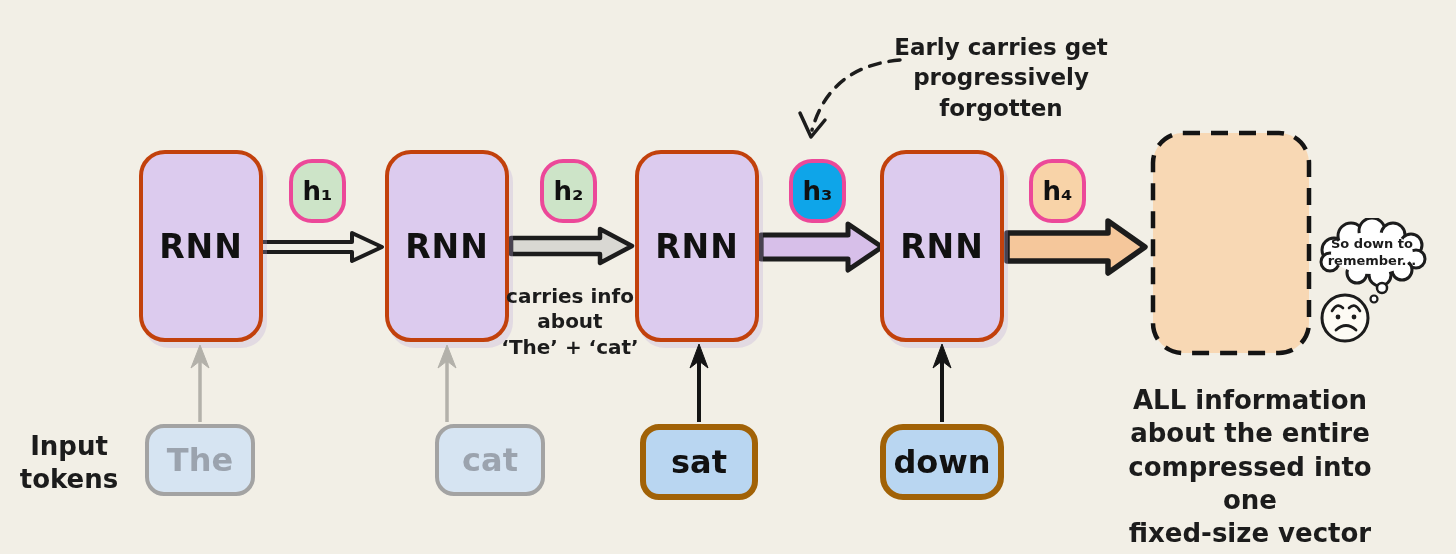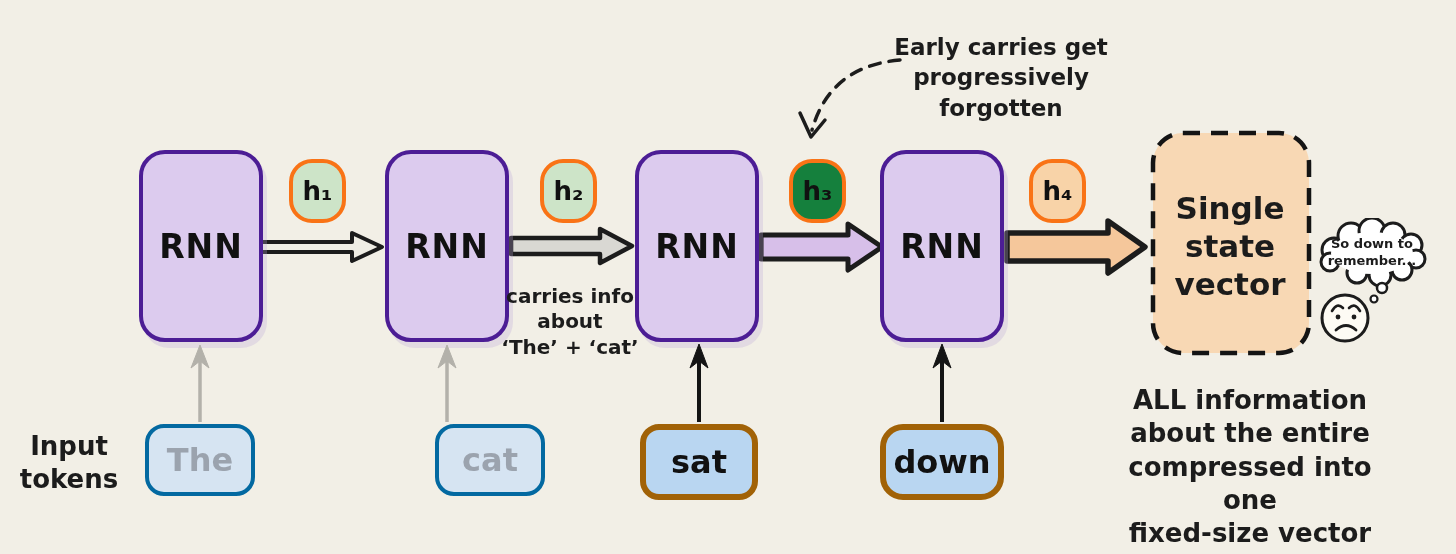--- a/index.html
+++ b/index.html
@@ -6,31 +6,31 @@
   html,body { width:100%; height:100%; }
   body { font-family:"DejaVu Sans", sans-serif; }
   #canvas {
     position:relative; width:1456px; height:554px; overflow:hidden;
   }
   .txt { position:absolute; white-space:pre-line; font-weight:bold; color:#1c1c1c; text-align:center; }
 
   
   .rnn-box {
     position:absolute; top:150px; width:124px; height:192px;
-    border:4px solid #4c1d95; border-radius:26px;
+    border:4px solid #c2410c; border-radius:26px;
     display:flex; align-items:center; justify-content:center;
     font-size:33px; font-weight:bold; color:#111; letter-spacing:1px;
     box-shadow:4px 6px 0 rgba(186,166,214,0.28);
   }
   .rnn-1{left:139px} .rnn-2{left:385px} .rnn-3{left:635px} .rnn-4{left:880px}
 
   
   .h-badge {
     position:absolute; top:159px; width:57px; height:64px;
-    border:4px solid #f97316; border-radius:23px;
+    border:4px solid #ec4899; border-radius:23px;
     display:flex; align-items:center; justify-content:center;
     font-size:26px; font-weight:bold; color:#111;
   }
   .h-1{left:289px} .h-2{left:540px} .h-3{left:789px} .h-4{left:1029px}
 
   
   .arrow-svg { position:absolute; }
   .arrow-1{left:258px; top:225px;}
   .arrow-2{left:508px; top:221px;}
   .arrow-3{left:758px; top:219px;}
@@ -39,21 +39,21 @@
   
   .up-arrow{position:absolute; top:342px;}
   .up-the{left:183px} .up-cat{left:430px} .up-sat{left:682px} .up-down{left:925px}
 
   
   .token {
     position:absolute; top:424px; border-radius:19px;
     display:flex; align-items:center; justify-content:center;
     font-weight:bold;
   }
-  .token-faded { border:4px solid #0369a1; color:#9ba3ae; font-size:32px; }
+  .token-faded { border:4px solid #a3a3a3; color:#9ba3ae; font-size:32px; }
   .token-active { border:6px solid #a16207; color:#111; font-size:32px; }
   .token-the{left:145px; width:110px; height:72px;}
   .token-cat{left:395px; width:110px; height:72px;}
   .token-sat{left:640px; width:118px; height:76px;}
   .token-down{left:880px; width:124px; height:76px;border-radius:23px;}
 
   .input-label { left:9px; top:430px; width:120px; font-size:26px; line-height:1.25; }
   .early-note { left:851px; top:32px; width:300px; font-size:23px; line-height:1.32; }
   .carries-note { left:487px; top:284px; width:166px; font-size:20px; line-height:1.27; }
   .allinfo-note { left:1100px; top:384px; width:300px; font-size:26px; line-height:1.28; }
@@ -94,21 +94,21 @@
   <div class="rnn-box rnn-4" style="background: rgb(220, 203, 238);">
       <span>RNN</span>
     </div>
 
   <div class="h-badge h-1" style="background: rgb(205, 228, 200);">
       <span>h₁</span>
     </div>
   <div class="h-badge h-2" style="background: rgb(205, 228, 200);">
       <span>h₂</span>
     </div>
-  <div class="h-badge h-3" style="background: #15803d; text-align: right;">
+  <div class="h-badge h-3" style="background: #0ea5e9; text-align: right;">
       <span>h₃</span>
     </div>
   <div class="h-badge h-4" style="background: rgb(248, 211, 168);">
       <span>h₄</span>
     </div>
 
   <svg class="up-arrow up-the" width="34" height="82" viewBox="0 0 34 82">
     <path d="M17,80 V16" stroke="#b3b1aa" stroke-width="3.5" fill="none"></path>
     <path d="M17,3 L8,26 L17,19 L26,26 Z" fill="#b3b1aa" stroke="#b3b1aa" stroke-linejoin="round"></path>
   </svg>
@@ -134,23 +134,20 @@
   <div class="token token-active token-sat" style="background: rgb(185, 214, 241);">
       <span>sat</span>
     </div>
   <div class="token token-active token-down" style="background: rgb(185, 214, 241);">
       <span>down</span>
     </div>
 
   <svg class="sov-svg" width="166" height="230" viewBox="0 0 166 230">
     <rect x="5" y="5" width="156" height="220" rx="30" ry="30" stroke="#141414" stroke-width="4.5" stroke-dasharray="17 11" fill="#f8d8b4"></rect>
   </svg>
-  <div class="txt sov-text">Single
-state
-vector</div>
 
   <svg class="bubble-svg" width="118" height="126" viewBox="0 0 118 126">
     <g stroke="#1c1c1c" stroke-width="3">
       <circle cx="19" cy="32" r="12" fill="#ffffff"></circle>
       <circle cx="36" cy="18" r="13" fill="#ffffff"></circle>
       <circle cx="57" cy="13" r="13" fill="#ffffff"></circle>
       <circle cx="78" cy="17" r="12" fill="#ffffff"></circle>
       <circle cx="96" cy="27" r="11" fill="#ffffff"></circle>
       <circle cx="101" cy="41" r="9" fill="#ffffff"></circle>
       <circle cx="87" cy="52" r="10" fill="#ffffff"></circle>

